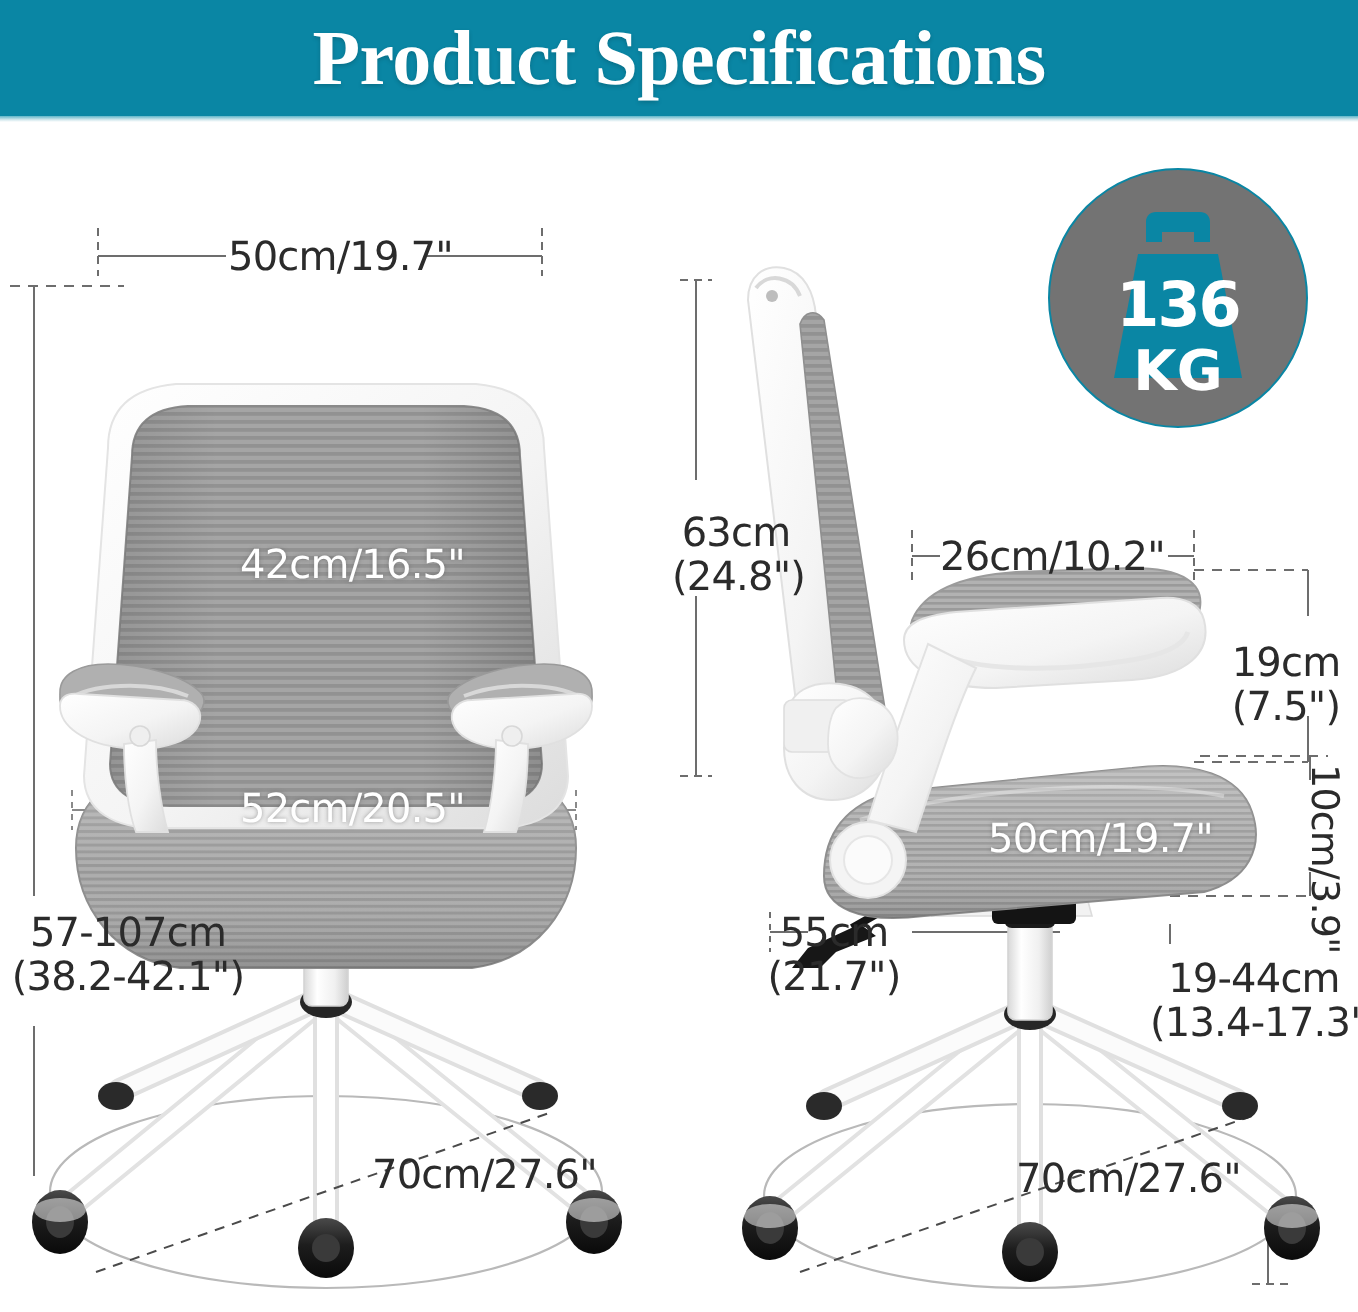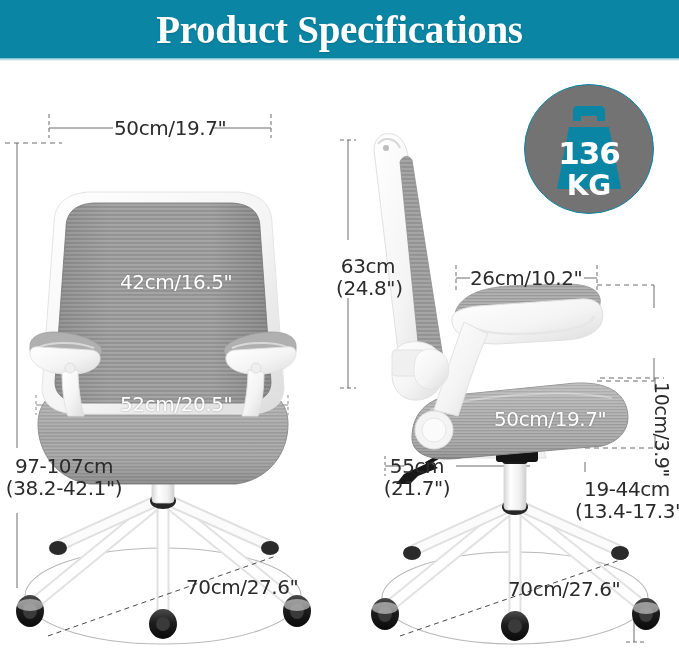--- a/index.html
+++ b/index.html
@@ -364,33 +364,37 @@
     <div class="badge-unit">KG</div>
   </div>
 
   <div class="dim" style="left:114px;top:117px;">50cm/19.7"</div>
 
   <div class="dim white" style="left:120px;top:271px;">42cm/16.5"</div>
 
   <div class="dim white" style="left:120px;top:393px;">52cm/20.5"</div>
 
   <div class="dim ctr" style="left:2px;top:455px;width:124px;">
-    <div>97-107cm</div>
+    <div>57-107cm</div>
     <div>(38.2-42.1")</div>
   </div>
 
   <div class="dim" style="left:186px;top:576px;">70cm/27.6"</div>
 
   <div class="dim ctr" style="left:324px;top:255px;width:64px;margin-left:12px;">
     <div>63cm</div>
     <div>(24.8")</div>
   </div>
 
   <div class="dim" style="left:470px;top:267px;">26cm/10.2"</div>
 
+  <div class="dim ctr" style="left:608px;top:320px;width:70px;">
+    <div>19cm</div>
+    <div>(7.5")</div>
+  </div>
 
   <div class="dim white" style="left:494px;top:408px;">50cm/19.7"</div>
 
   <div class="dim rot small" style="left:672px;top:382px;">10cm/3.9"</div>
 
   <div class="dim ctr" style="left:382px;top:455px;width:70px;">
     <div>55cm</div>
     <div>(21.7")</div>
   </div>
 

